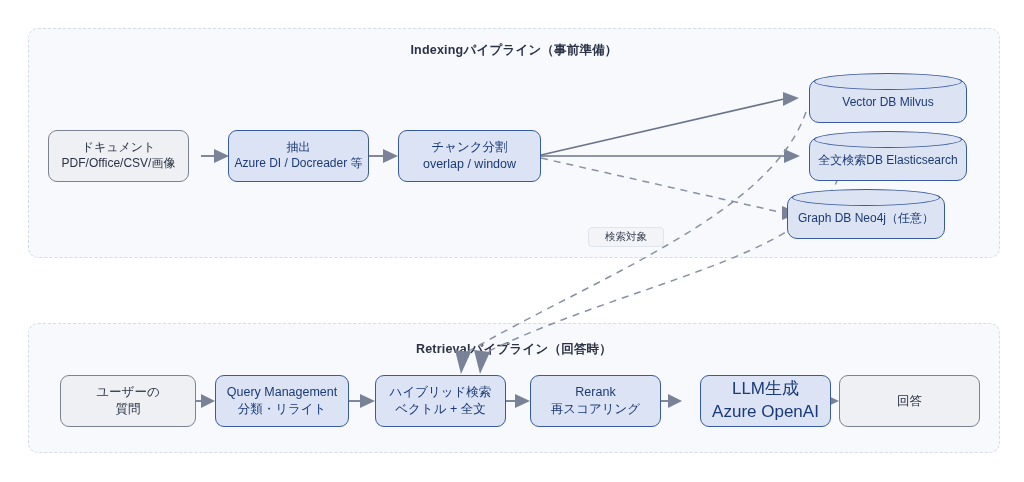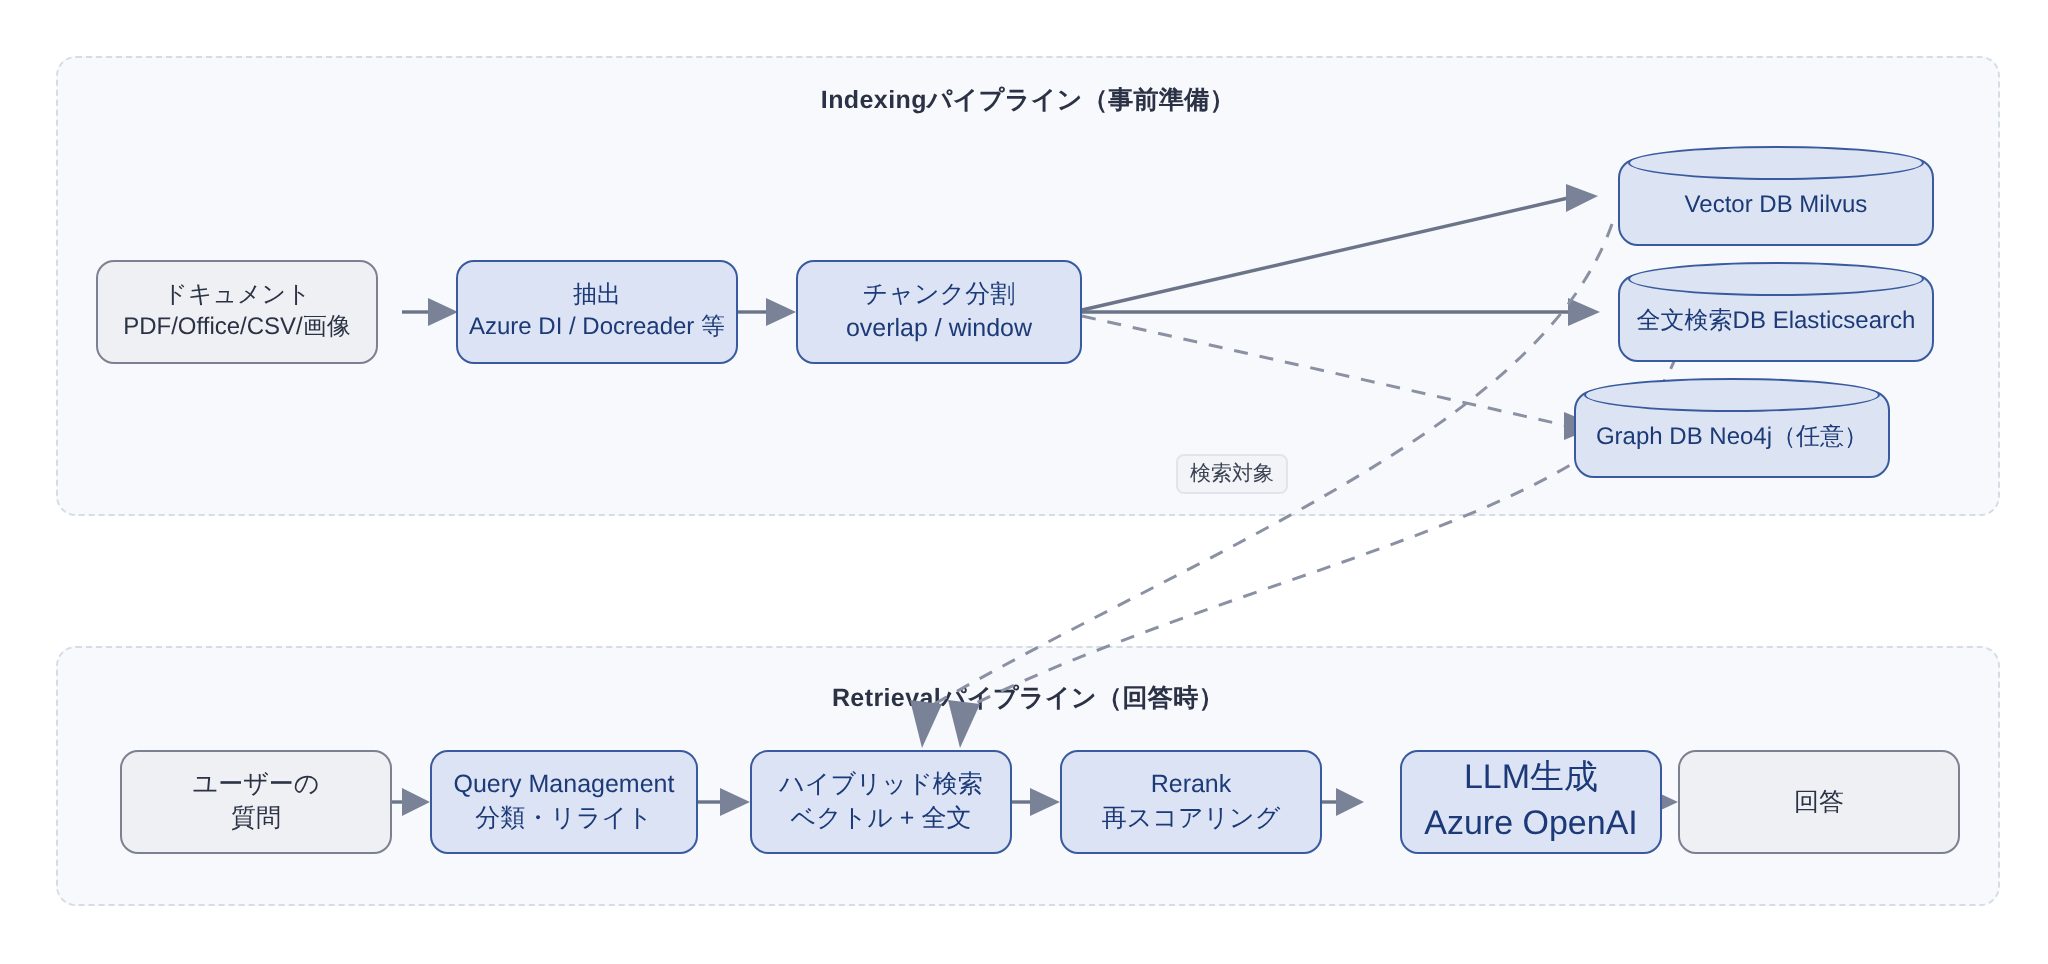--- a/index.html
+++ b/index.html
@@ -22,21 +22,21 @@
 
   .cyl{position:absolute;box-sizing:border-box;border:1.8px solid #3a5aa0;
        border-radius:10px;background:#dce4f3;color:#1c3a77;
        display:flex;flex-direction:column;align-items:center;justify-content:center;
        text-align:center;line-height:1.3;}
   .cyl .cap{position:absolute;left:4px;right:4px;top:-7px;height:15px;
             border:1.8px solid #3a5aa0;border-radius:50%;background:#dce4f3;}
   .cyl .txt{position:relative;z-index:2;padding-top:3px;text-align:center;}
 
   .tag{position:absolute;background:#f2f4f8;border:1px solid #e0e4ec;border-radius:4px;
-       font-size:10.5px;color:#3a4152;padding:2px 6px;white-space:nowrap;}
+       font-size:10.5px;color:#3a4152;padding:2px 16px;white-space:nowrap;}
 
   svg{position:absolute;left:0;top:0;width:1024px;height:482px;overflow:visible;}
   .sld{stroke:#6b7489;stroke-width:1.7;fill:none;}
   .dsh{stroke:#8a91a3;stroke-width:1.5;fill:none;stroke-dasharray:7 6;}
   .fat{fill:#7a8297;}
 </style>
 </head>
 <body>
 
 <div id="canvas">

